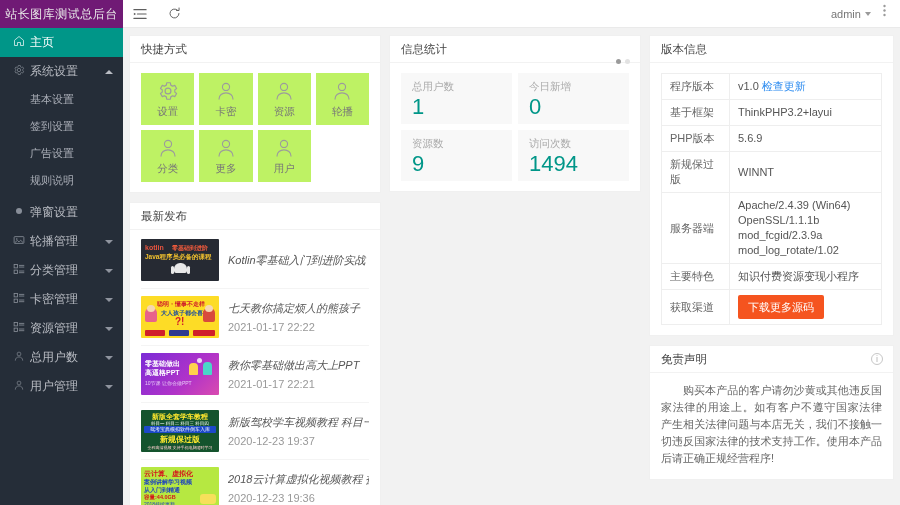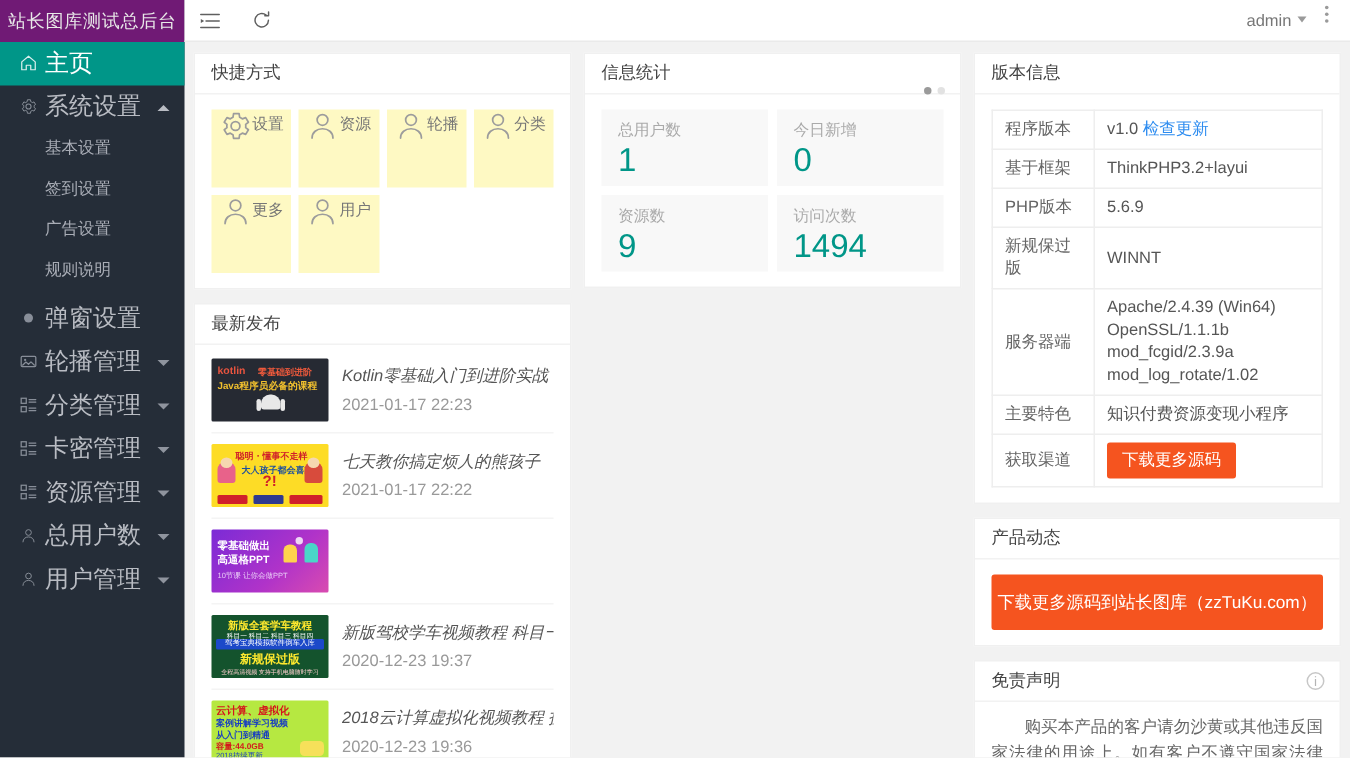--- a/index.html
+++ b/index.html
@@ -19,21 +19,21 @@
     background:#252d38;
   }
   #logo {
     height:28px; line-height:28px; text-align:center;
     color:#e8e8e8; font-size:12px; letter-spacing:.5px;
     background:#701a75;
     white-space:nowrap; overflow:hidden;
   }
   .nav-item {
     position:relative; height:29px; line-height:29px;
-    padding-left:12px; color:#b9bcc3; font-size:16px;
+    padding-left:12px; color:#b9bcc3; font-size:12px;
     white-space:nowrap; cursor:pointer;
   }
   .nav-item.active { background:#009688; color:#fff; }
   .nav-item .ico {
     display:inline-block; width:13px; text-align:center;
     margin-right:5px; vertical-align:-1px; opacity:.85;
   }
   .nav-item .ico svg { display:block; margin:0 auto; }
   .nav-item .caret {
     position:absolute; right:10px; top:50%; margin-top:-2px;
@@ -96,22 +96,22 @@
   .dots-wrap { position:absolute; right:10px; top:11px; }
   .dot {
     display:inline-block; width:5px; height:5px; border-radius:50%;
     background:#e2e2e2; margin-left:4px;
   }
   .dot.on { background:#9a9a9a; }
 
   
   .sc-grid { display:flex; flex-wrap:wrap; gap:5px; }
   .sc-item {
-    width:calc(25% - 3.75px); height:52px; background:#fef9c3;
-    display:flex; flex-direction:row; 
+    width:calc(25% - 3.75px); height:52px; background:#bef264;
+    display:flex; flex-direction:column; align-items:center;
     justify-content:center; cursor:pointer;
   }
   .sc-item svg { display:block; }
   .sc-label { margin-top:3px; font-size:10.5px; color:#777; }
 
   
   .st-grid { display:flex; flex-wrap:wrap; gap:6px; }
   .st-item {
     width:calc(50% - 3px); height:51px; background:#f8f8f8;
     padding:7px 0 0 11px;
@@ -269,20 +269,29 @@
                   </span>
                   <span class="sc-label">设置</span>
                 </div>
                 <div class="sc-item">
                   <span>
                     <svg width="22" height="22" viewBox="0 0 24 24">
                       <circle cx="12" cy="7.6" r="3.9" fill="none" stroke="#9c9c9c" stroke-width="1.25"></circle>
                       <path d="M4.4 20.8c0-4.2 3.4-6.8 7.6-6.8s7.6 2.6 7.6 6.8" fill="none" stroke="#9c9c9c" stroke-width="1.25" stroke-linecap="round"></path>
                     </svg>
                   </span>
+                  <span class="sc-label">卡密</span>
+                </div>
+                <div class="sc-item">
+                  <span>
+                    <svg width="22" height="22" viewBox="0 0 24 24">
+                      <circle cx="12" cy="7.6" r="3.9" fill="none" stroke="#9c9c9c" stroke-width="1.25"></circle>
+                      <path d="M4.4 20.8c0-4.2 3.4-6.8 7.6-6.8s7.6 2.6 7.6 6.8" fill="none" stroke="#9c9c9c" stroke-width="1.25" stroke-linecap="round"></path>
+                    </svg>
+                  </span>
                   <span class="sc-label">资源</span>
                 </div>
                 <div class="sc-item">
                   <span>
                     <svg width="22" height="22" viewBox="0 0 24 24">
                       <circle cx="12" cy="7.6" r="3.9" fill="none" stroke="#9c9c9c" stroke-width="1.25"></circle>
                       <path d="M4.4 20.8c0-4.2 3.4-6.8 7.6-6.8s7.6 2.6 7.6 6.8" fill="none" stroke="#9c9c9c" stroke-width="1.25" stroke-linecap="round"></path>
                     </svg>
                   </span>
                   <span class="sc-label">轮播</span>
@@ -326,21 +335,20 @@
                   <div class="thumb" style="background:#262a33">
                     <div style="position:absolute;left:4px;top:5px;font-size:7px;color:#e8543f;font-weight:bold">kotlin</div>
                     <div style="position:absolute;left:31px;top:5px;font-size:6px;color:#f05a3c;font-weight:bold">零基础到进阶</div>
                     <div style="position:absolute;left:4px;top:14px;font-size:6.5px;color:#f2c12e;font-weight:bold">Java程序员必备的课程</div>
                     <div style="position:absolute;left:33px;top:24px;width:13px;height:10px;background:#e8e8e8;border-radius:6px 6px 2px 2px"></div>
                     <div style="position:absolute;left:30px;top:27px;width:3px;height:8px;background:#e8e8e8;border-radius:2px"></div>
                     <div style="position:absolute;left:46px;top:27px;width:3px;height:8px;background:#e8e8e8;border-radius:2px"></div>
                   </div>
                   <div class="lt-meta">
                     <div class="lt-title">Kotlin零基础入门到进阶实战</div>
-                    <div class="lt-time">2021-01-17 22:23</div>
                   </div>
                 </div>
                 <div class="lt-row">
                   <div class="thumb" style="background:#fddc26">
                     <div style="position:absolute;left:16px;top:4px;font-size:6px;color:#d0202a;font-weight:bold">聪明・懂事不走样</div>
                     <div style="position:absolute;left:20px;top:13px;font-size:6px;color:#1d4f9e;font-weight:bold">大人孩子都会喜欢</div>
                     <div style="position:absolute;left:4px;top:12px;width:12px;height:14px;background:#e8628a;border-radius:5px 5px 2px 2px"></div>
                     <div style="position:absolute;left:6px;top:9px;width:8px;height:7px;background:#f6d7b0;border-radius:50%"></div>
                     <div style="position:absolute;left:62px;top:12px;width:12px;height:14px;background:#d84b3c;border-radius:5px 5px 2px 2px"></div>
                     <div style="position:absolute;left:64px;top:9px;width:8px;height:7px;background:#f6d7b0;border-radius:50%"></div>
@@ -356,20 +364,24 @@
                 </div>
                 <div class="lt-row">
                   <div class="thumb" style="background:linear-gradient(135deg,#7b2bd6,#b033c9 60%,#d94bb0)">
                     <div style="position:absolute;left:4px;top:6px;font-size:7px;color:#fff;font-weight:bold">零基础做出</div>
                     <div style="position:absolute;left:4px;top:15px;font-size:7px;color:#fff;font-weight:bold">高逼格PPT</div>
                     <div style="position:absolute;left:4px;top:27px;font-size:5px;color:#e8c8f6">10节课 让你会做PPT</div>
                     <div style="position:absolute;left:48px;top:10px;width:9px;height:12px;background:#ffd34d;border-radius:4px 4px 1px 1px"></div>
                     <div style="position:absolute;left:62px;top:9px;width:9px;height:13px;background:#4ad6c8;border-radius:4px 4px 1px 1px"></div>
                     <div style="position:absolute;left:56px;top:5px;width:5px;height:5px;background:#fff;border-radius:50%;opacity:.8"></div>
                   </div>
+                  <div class="lt-meta">
+                    <div class="lt-title">教你零基础做出高大上PPT</div>
+                    <div class="lt-time">2021-01-17 22:21</div>
+                  </div>
                 </div>
                 <div class="lt-row">
                   <div class="thumb" style="background:#14532d">
                     <div style="position:absolute;left:3px;top:2px;right:3px;font-size:7px;color:#ffe92e;font-weight:bold;text-align:center">新版全套学车教程</div>
                     <div style="position:absolute;left:3px;top:11px;right:3px;font-size:4.5px;color:#fff;text-align:center">科目一 科目二 科目三 科目四</div>
                     <div class="tline" style="top:16px;background:#1c49c9"></div>
                     <div style="position:absolute;left:3px;top:16px;right:3px;font-size:5px;color:#fff;text-align:center;line-height:7px">驾考宝典模拟软件倒车入库</div>
                     <div style="position:absolute;left:3px;top:24px;right:3px;font-size:8px;color:#ffe92e;font-weight:bold;text-align:center">新规保过版</div>
                     <div style="position:absolute;left:3px;bottom:2px;right:3px;font-size:4px;color:#ffd0d0;text-align:center">全程高清视频 支持手机电脑随时学习</div>
                   </div>
@@ -462,26 +474,20 @@
                   </tr>
                   <tr>
                     <td class="k">获取渠道</td>
                     <td><span class="btn-orange">下载更多源码</span></td>
                   </tr>
                 </tbody>
             </table>
           </div>
         </div>
 
-        <div class="card">
-          <div class="card-hd">产品动态</div>
-          <div class="card-bd">
-            <div class="btn-wide">下载更多源码到站长图库（zzTuKu.com）</div>
-          </div>
-        </div>
 
         <div class="card">
           <div class="card-hd">
             <span>免责声明</span>
             <span class="info-ico">i</span>
           </div>
           <div class="disc-body">
             <div class="disc-p">购买本产品的客户请勿沙黄或其他违反国家法律的用途上。如有客户不遵守国家法律 产生相关法律问题与本店无关，我们不接触一切违反国家法律的技术支持工作。使用本产品后请正确正规经营程序!</div>
 
           </div>

